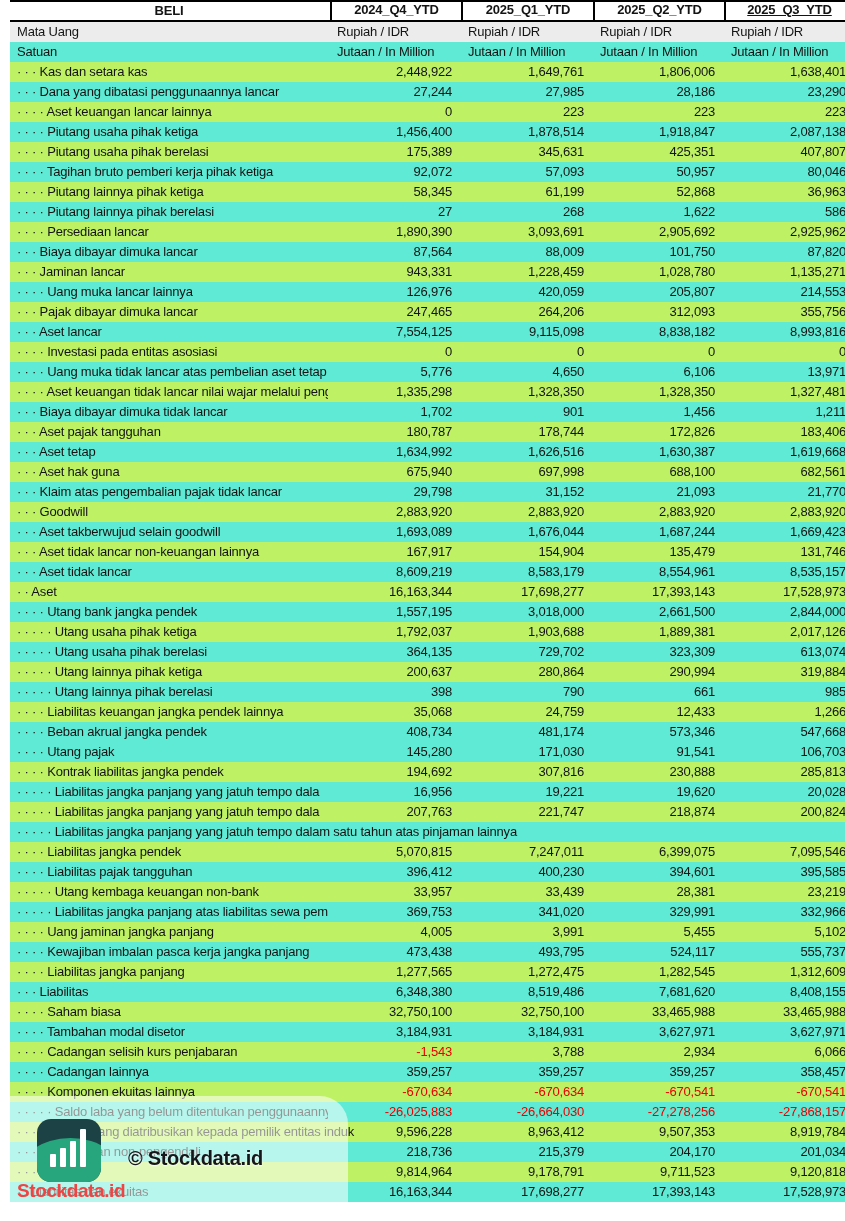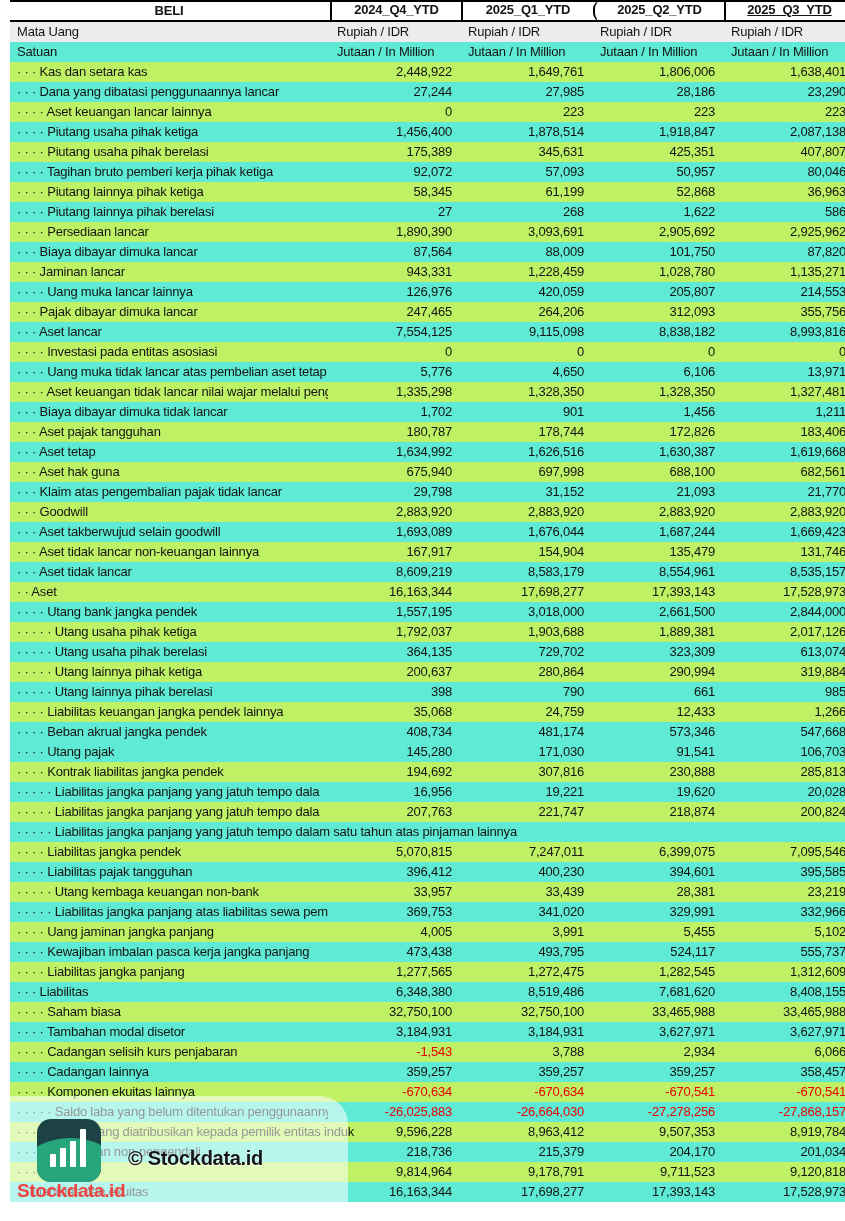--- a/index.html
+++ b/index.html
@@ -15,21 +15,21 @@
   
   .row{position:relative;height:20px;line-height:20px;font-size:13px;background:#bef264;}
   .row.alt{background:#5eead4;}
   .row.meta1{background:#ececec;}
   .lbl{position:absolute;left:0;top:0;height:20px;width:318px;box-sizing:border-box;padding-left:7px;
        white-space:nowrap;overflow:hidden;}
   .lbl.wide{width:380px;}
   .lbl.full{width:845px;}
   .val{position:absolute;top:0;height:20px;box-sizing:border-box;text-align:right;padding-right:9px;white-space:nowrap;overflow:hidden;}
   .val.leftal{text-align:left;padding-left:7px;padding-right:0;}
-  .v0{left:320px;width:131px;} .v1{left:451px;width:132px;} .v2{left:583px;width:131px;border-radius:9px;} .v3{left:714px;width:131px;}
+  .v0{left:320px;width:131px;} .v1{left:451px;width:132px;} .v2{left:583px;width:131px;} .v3{left:714px;width:131px;}
   .neg{color:#e90000;}
   
   .wm-backdrop{position:absolute;left:-24px;top:1096px;width:372px;height:160px;border-radius:28px;
                background:rgba(255,255,255,0.55);z-index:5;}
   .wm-logo{position:absolute;left:37px;top:1119px;width:64px;height:63px;border-radius:14px;
            background:#1c4246;overflow:hidden;z-index:6;}
   .wm-logo .leaf{position:absolute;left:-32%;bottom:-58%;width:168%;height:128%;background:#27a67d;border-radius:50%;}
   .wm-bars{position:absolute;left:0;top:0;width:100%;height:100%;}
   .wm-bar{position:absolute;background:#fff;width:6px;border-radius:1px;bottom:15px;}
   .wm-bar.b1{left:13px;height:13px;} .wm-bar.b2{left:23px;height:19px;}

